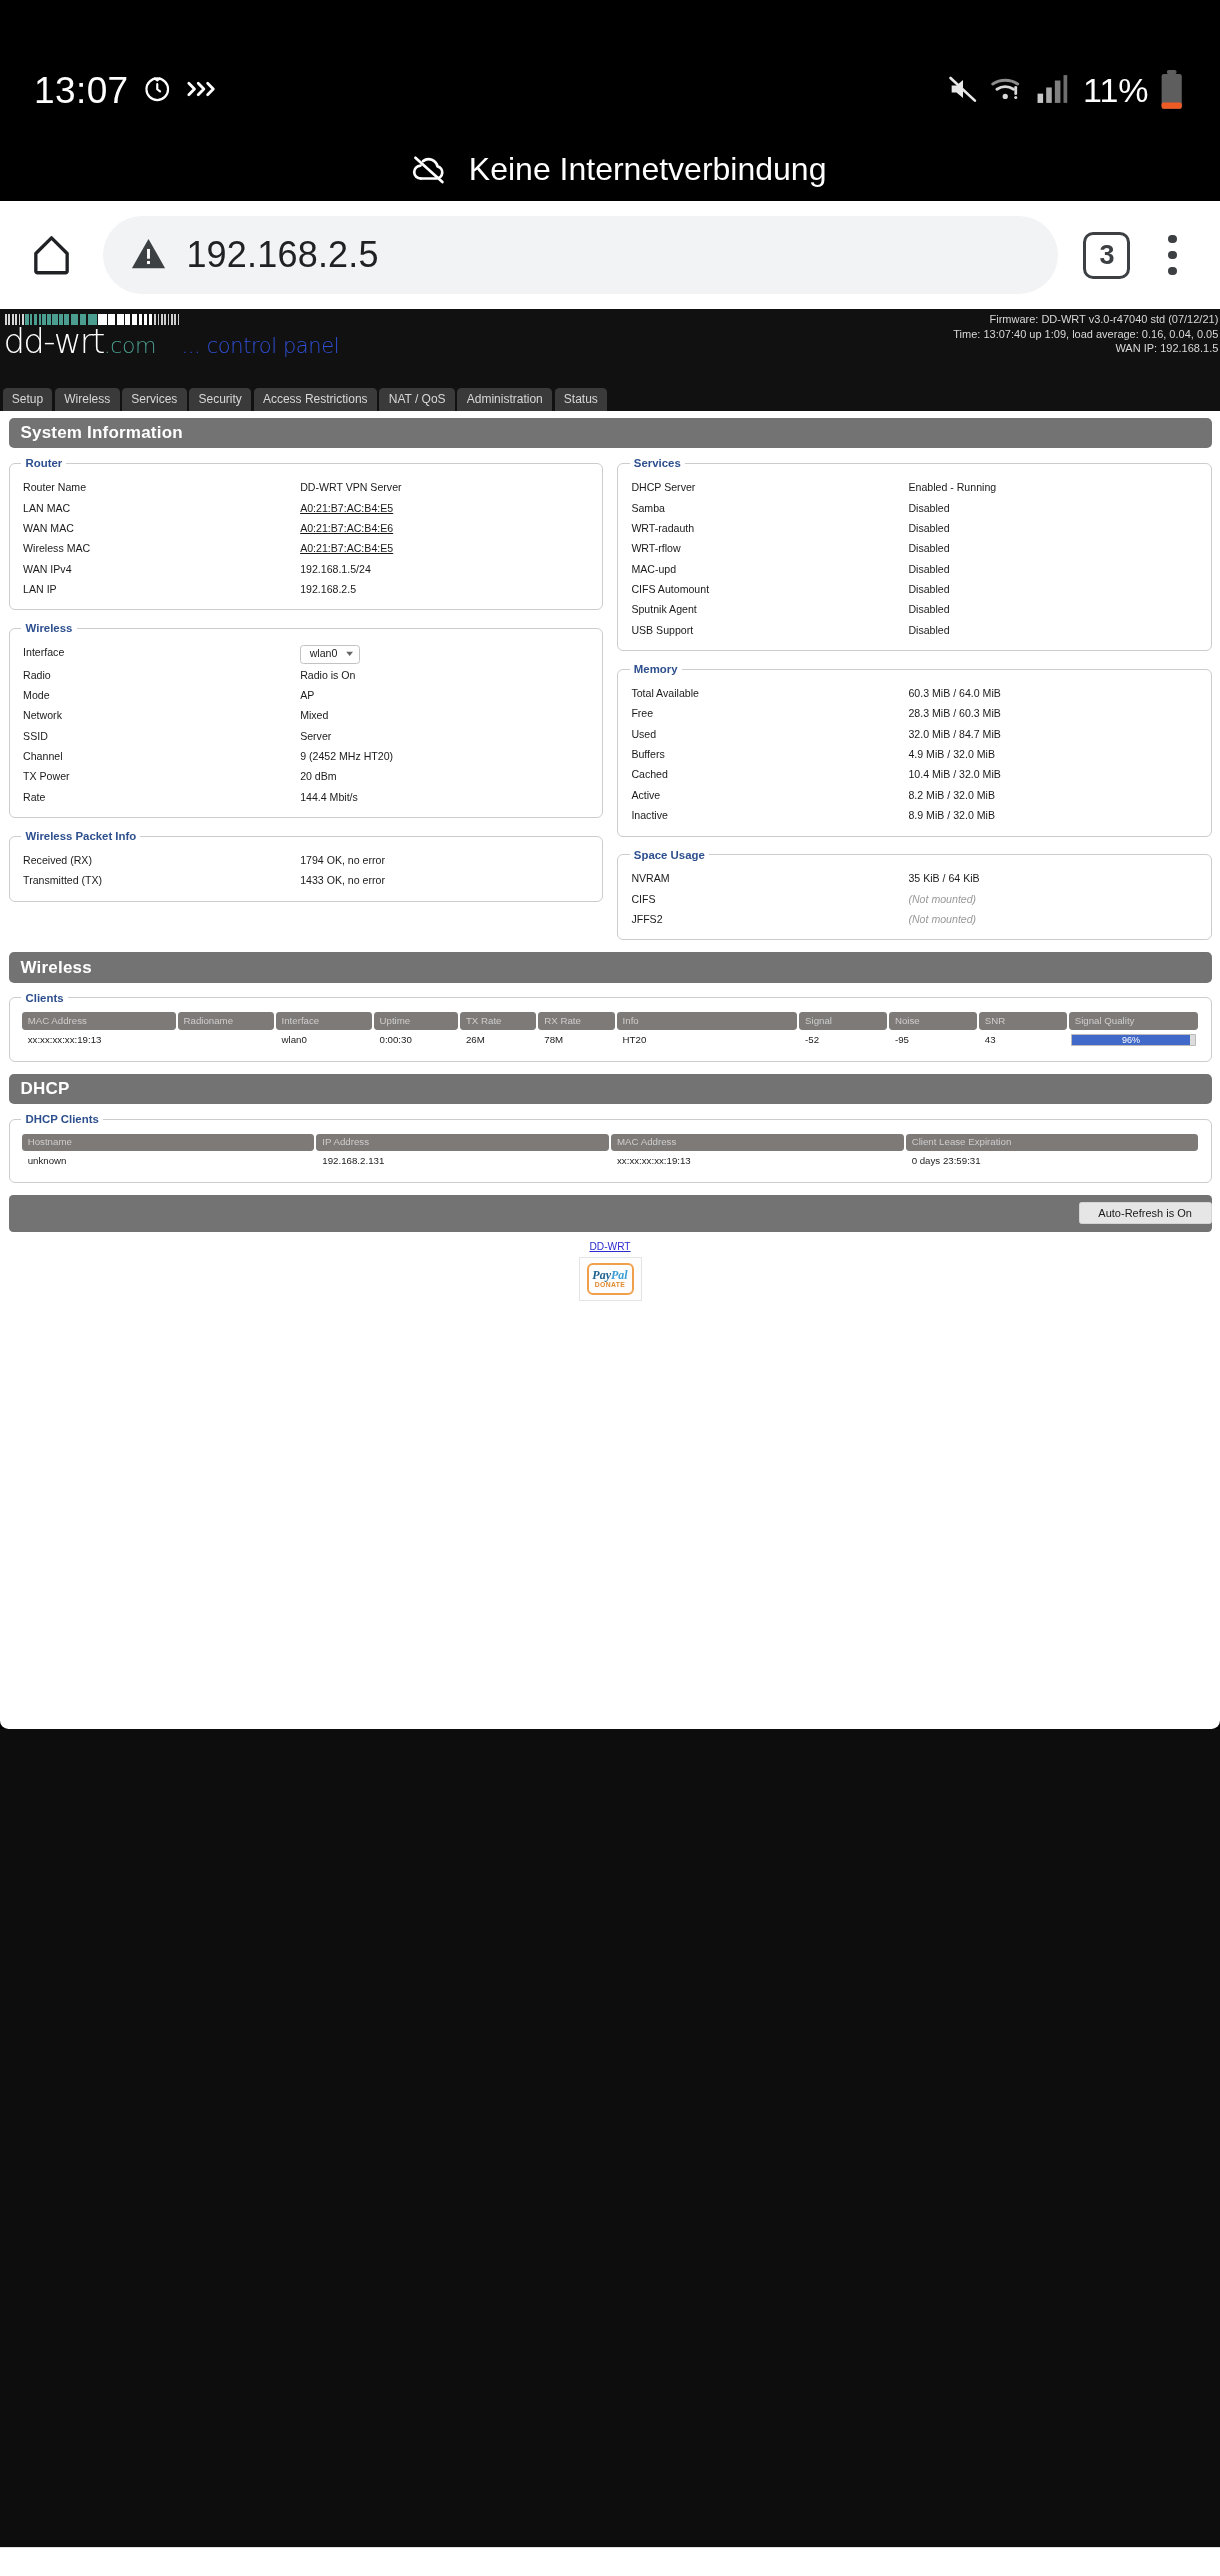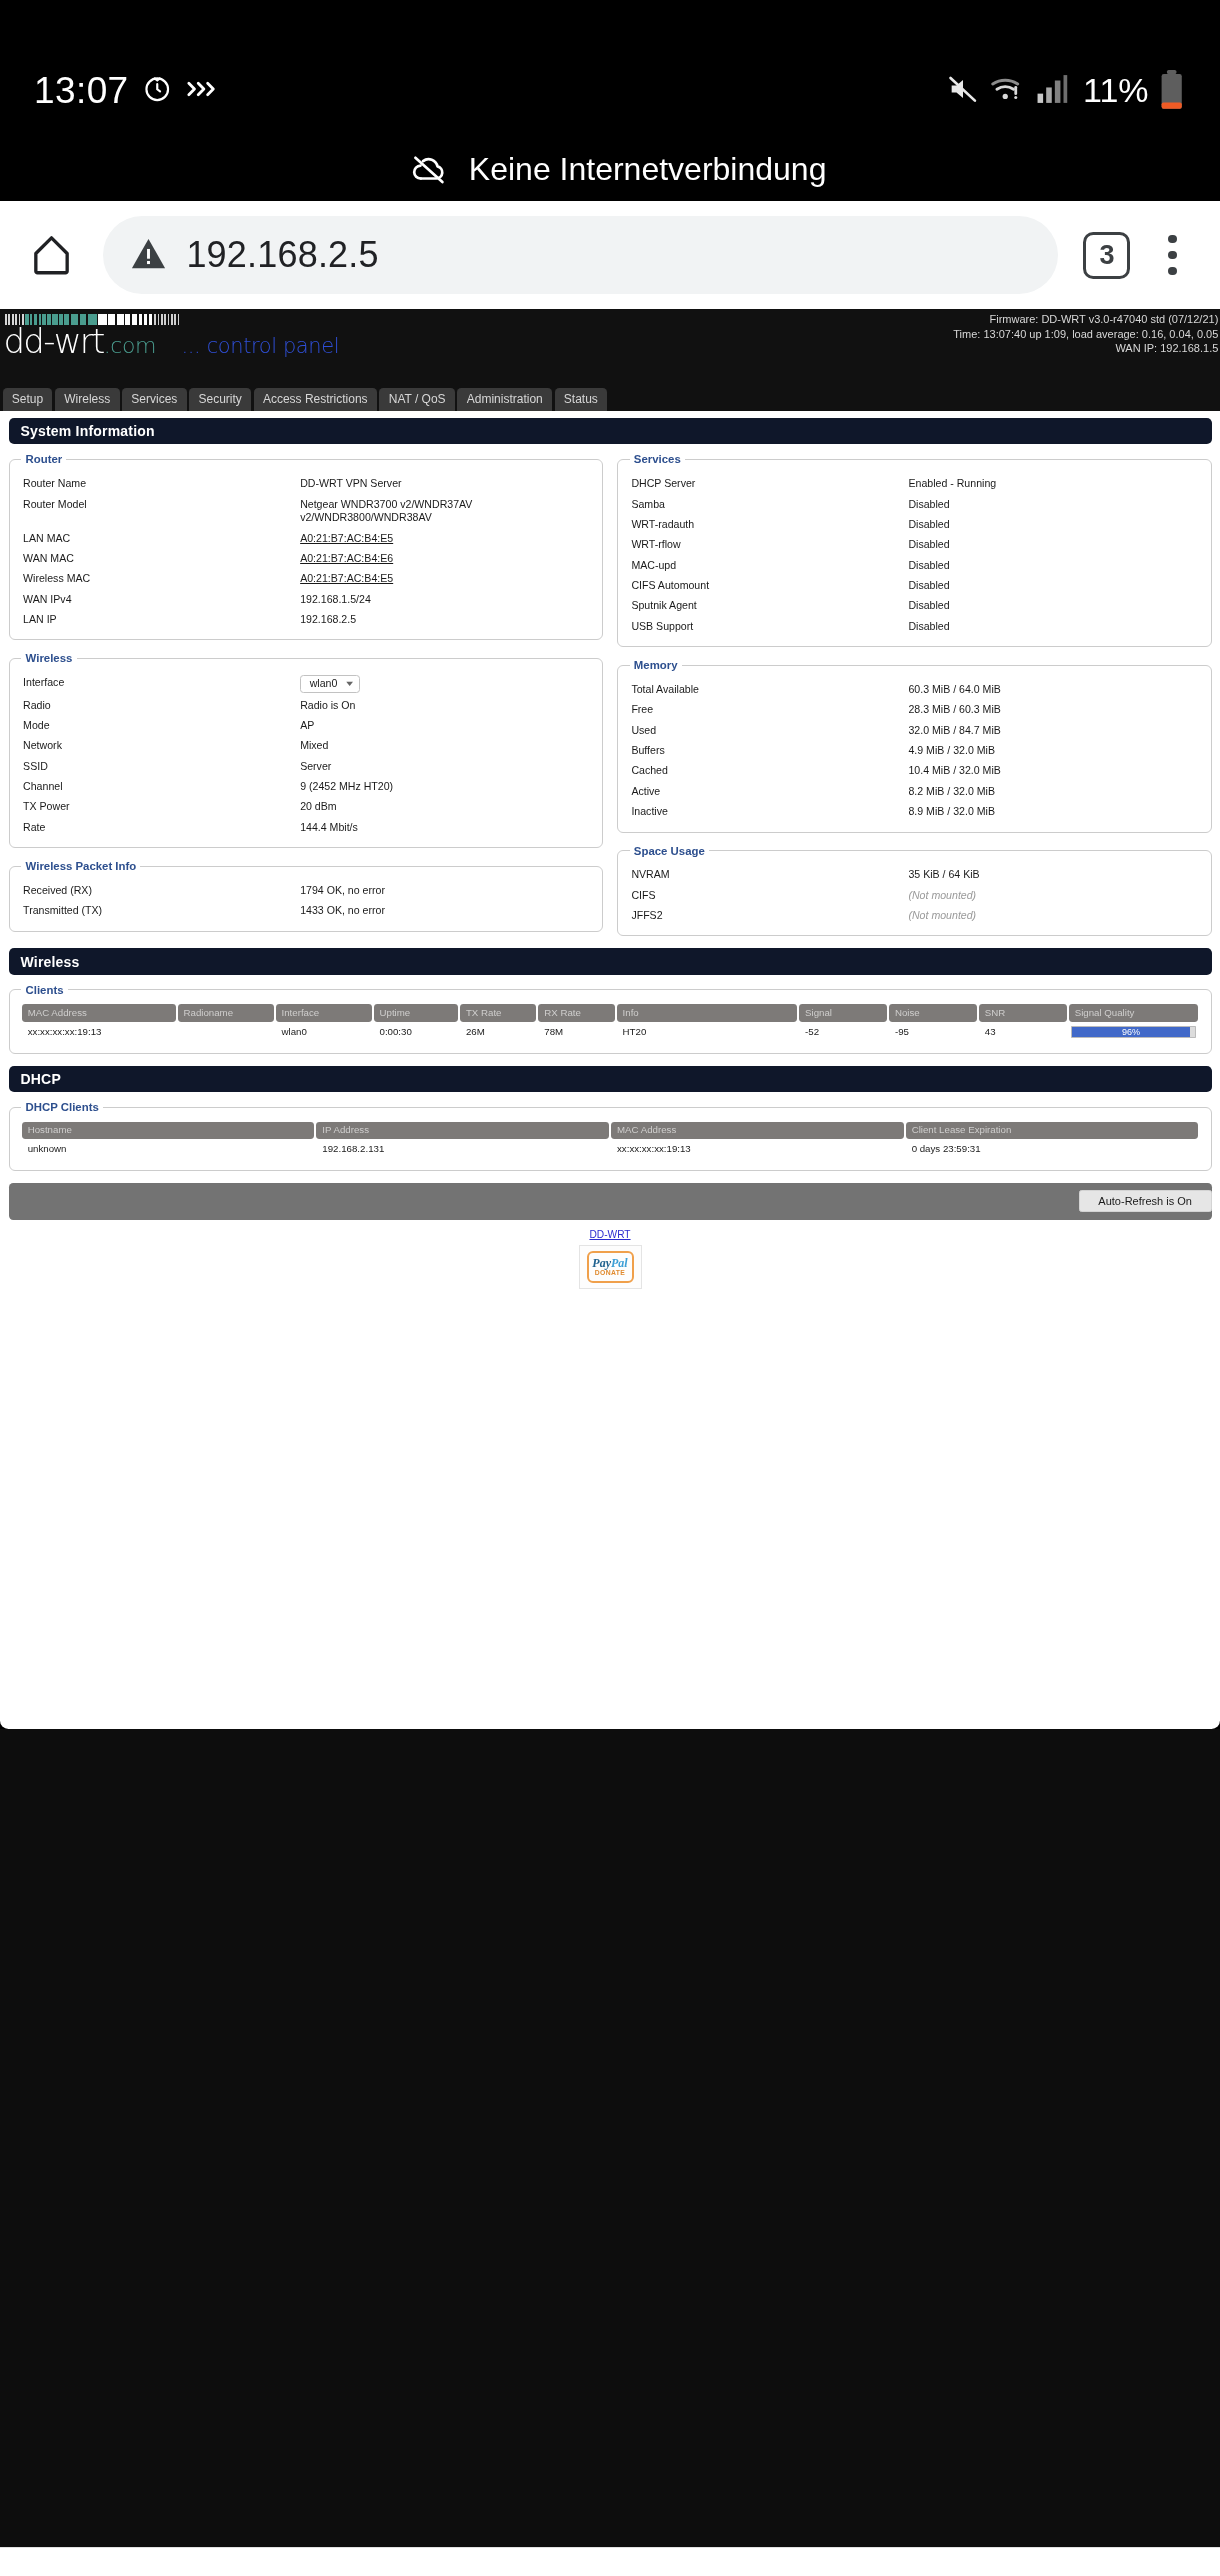--- a/index.html
+++ b/index.html
@@ -101,22 +101,22 @@
     padding: 4.2px 9.3px 3.4px 9.3px;
     border-radius: 4.2px 4.2px 0 0;
     line-height: 15.3px;
     white-space: nowrap;
   }
 
   
   .content { background: #ffffff; padding: 6.8px 8.5px 0 8.5px; }
 
   .section-head {
-    background: #0f172a; color: #ffffff;
-    font-size: 14px; font-weight: 700;
+    background: #737373; color: #ffffff;
+    font-size: 17px; font-weight: 700;
     padding: 5.1px 0 5.1px 12px;
     border-radius: 5.1px;
     margin-bottom: 9.3px;
     letter-spacing: 0.2px;
   }
 
   .cols { display: flex; gap: 13.6px; align-items: flex-start; }
   .col { flex: 1 1 0; min-width: 0; }
 
   fieldset.box {
@@ -367,24 +367,20 @@
       <div class="cols">
 
         <div class="col">
 
           <fieldset class="box">
             <legend>Router</legend>
             <div id="router-rows">
                 <div class="row">
                   <div class="k">Router Name</div>
                   <div class="v">DD-WRT VPN Server</div>
-                </div>
-                <div class="row">
-                  <div class="k">Router Model</div>
-                  <div class="v">Netgear WNDR3700 v2/WNDR37AV v2/WNDR3800/WNDR38AV</div>
                 </div>
                 <div class="row">
                   <div class="k">LAN MAC</div>
                   <div class="v"><a href="#">A0:21:B7:AC:B4:E5</a></div>
                 </div>
                 <div class="row">
                   <div class="k">WAN MAC</div>
                   <div class="v"><a href="#">A0:21:B7:AC:B4:E6</a></div>
                 </div>
                 <div class="row">

